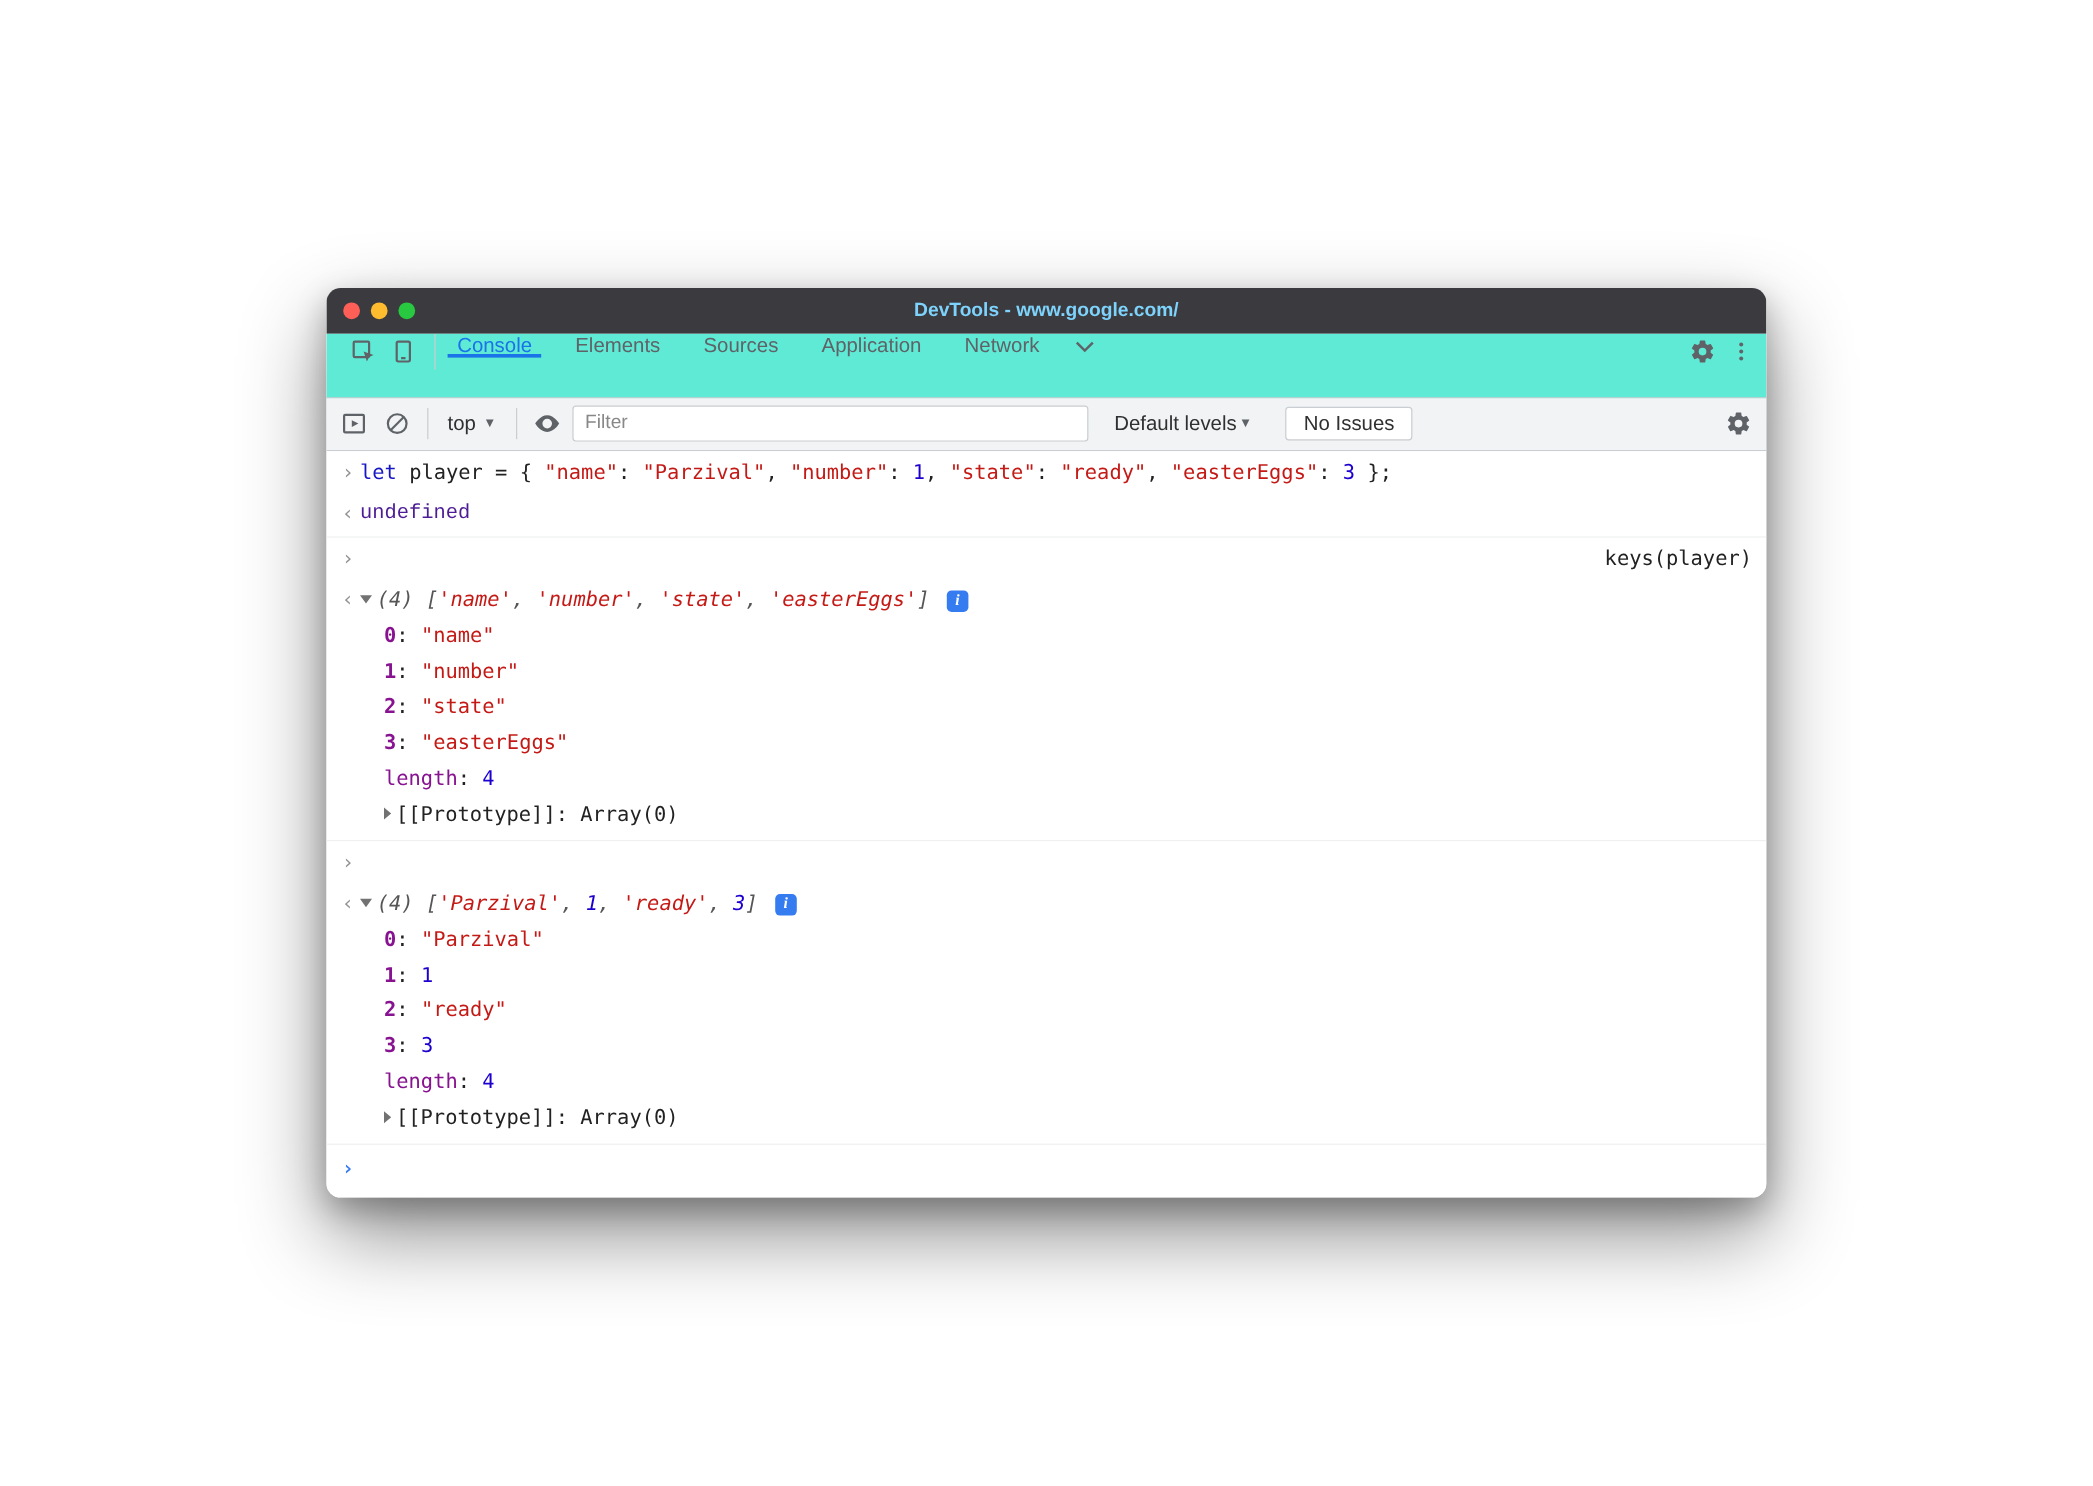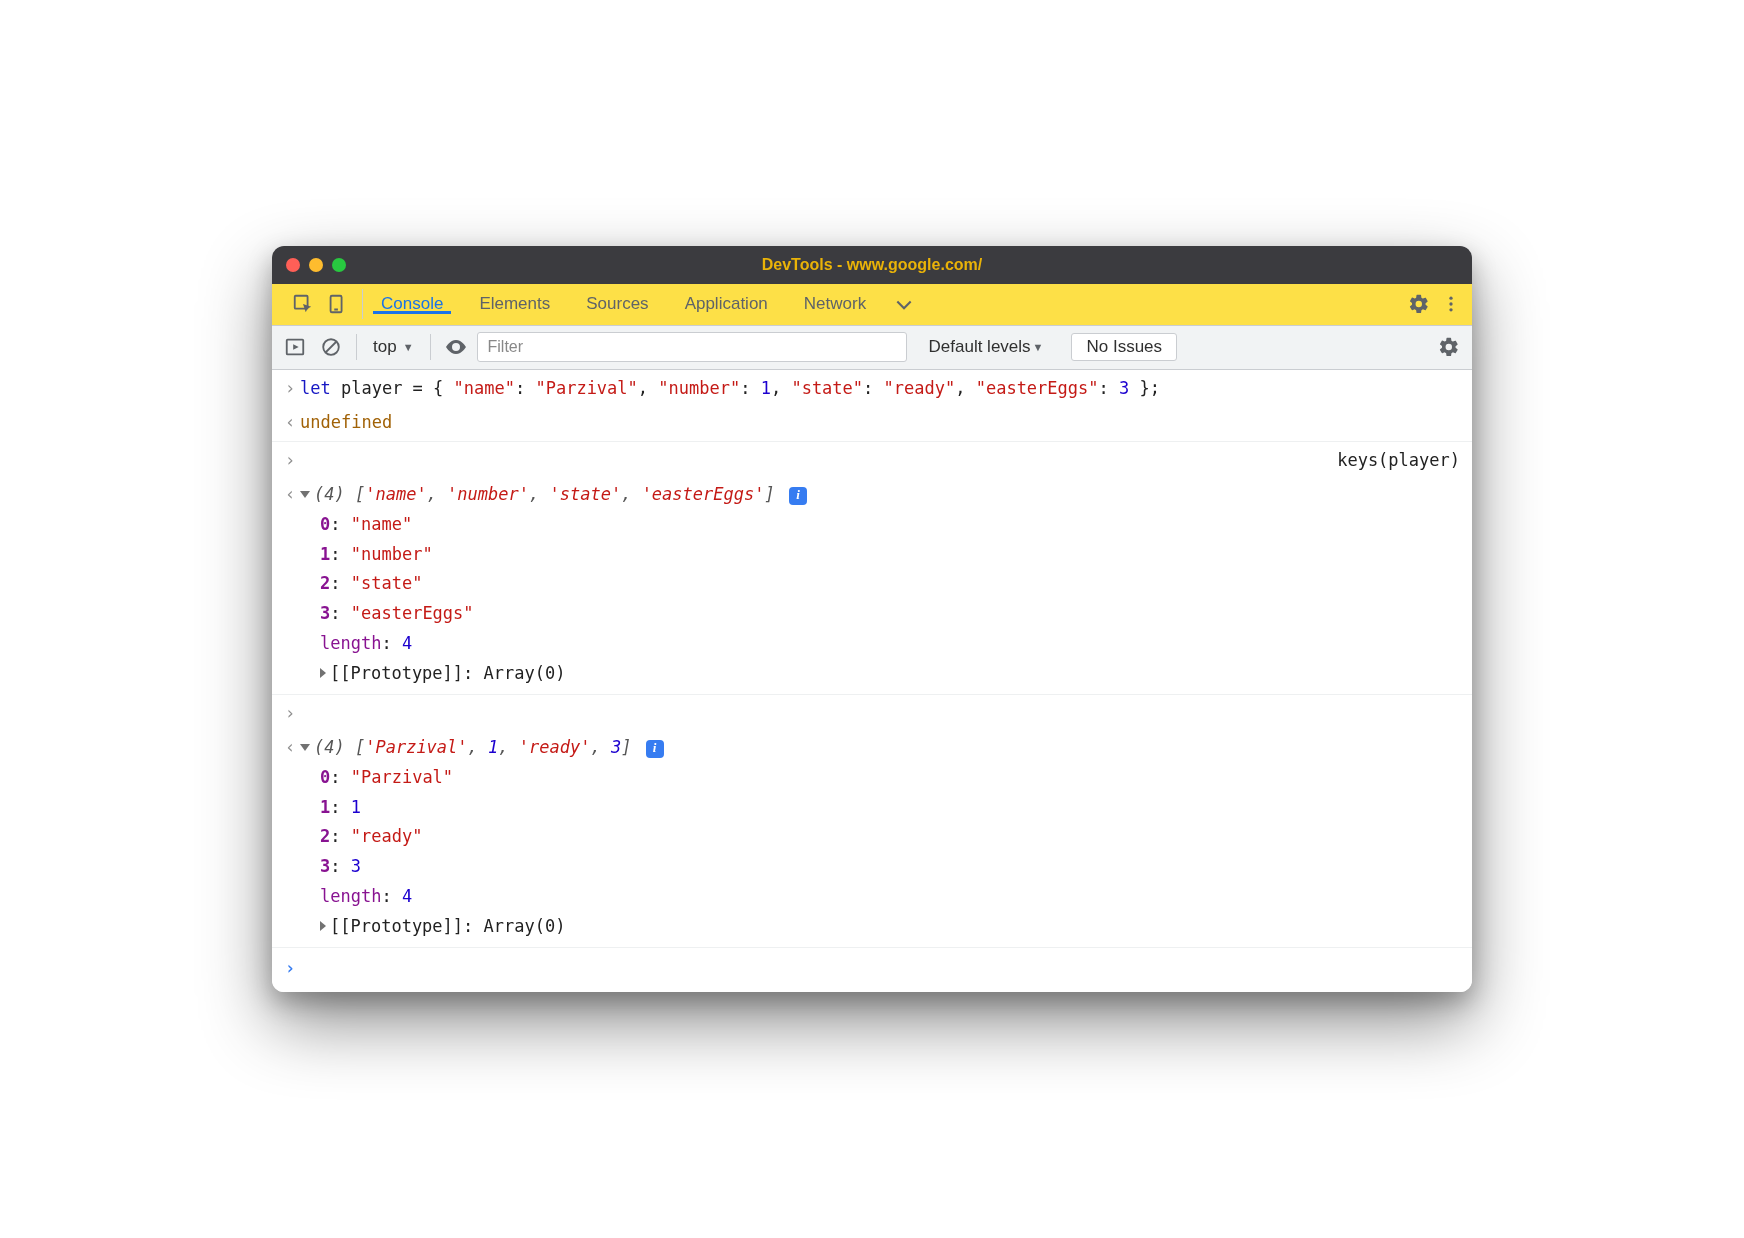--- a/index.html
+++ b/index.html
@@ -34,31 +34,31 @@
   .tl {
     width: 14px; height: 14px; border-radius: 50%;
   }
   .tl.red { background: #ff5f57; }
   .tl.yellow { background: #febc2e; }
   .tl.green { background: #28c840; }
   .titlebar-title {
     position: absolute;
     left: 0; right: 0;
     text-align: center;
-    color: #eab308;
+    color: #7dd3fc;
     font-size: 16px;
     font-weight: 600;
     pointer-events: none;
   }
   .tabbar {
-    height: 42px;
-    background: #fde047;
+    height: 54px;
+    background: #5eead4;
     border-bottom: 1px solid #cacdd1;
     display: flex;
-    align-items: center;
+    align-items: flex-start;
     padding-left: 6px;
   }
   .left-icons {
     display: flex; align-items: center; gap: 4px; padding: 0 10px;
     border-right: 1px solid #cacdd1;
   }
   .icon-btn {
     width: 30px; height: 30px; display: flex; align-items: center; justify-content: center;
     color: #5f6368; cursor: pointer; border-radius: 2px;
   }
@@ -151,21 +151,21 @@
     font-family: Menlo, monospace;
   }
   .gutter.blue { color:#367cf1; }
   .content { flex: 1; white-space: pre-wrap; }
   .kw { color:#1718c4; }
   .str { color:#c41a16; }
   .num { color:#1c00cf; }
   .dim { color:#565656; font-style: italic; }
   .purple { color:#881391; }
   .blk { color:#222;text-align:right; }
-  .und { color:#a16207; }
+  .und { color:#4c1d95;font-family:Liberation Mono, monospace; }
   .disclose {
     display:inline-block; width:0;height:0;
     border-left:6px solid #727272;
     border-top:5px solid transparent;
     border-bottom:5px solid transparent;
     margin-right:4px; vertical-align: 1px;
   }
   .disclose.down {
     border-left:5px solid transparent;
     border-right:5px solid transparent;

